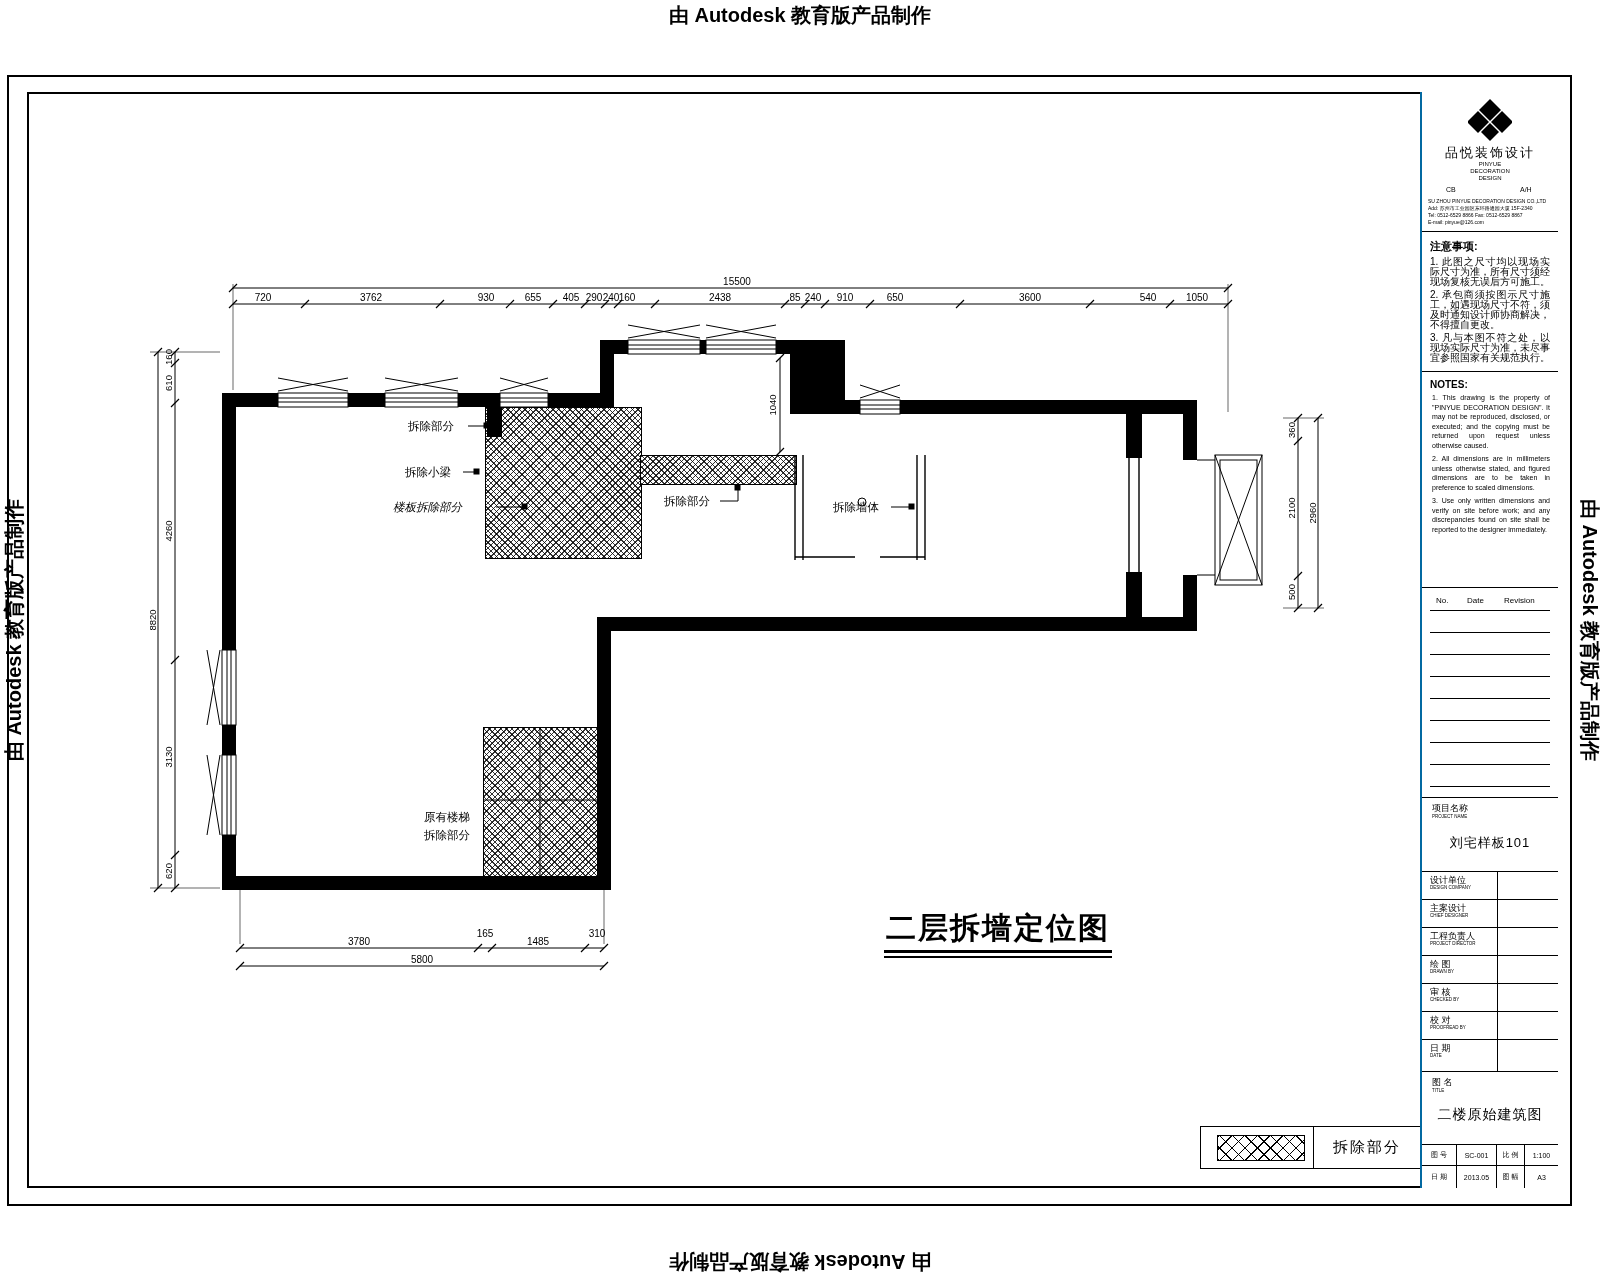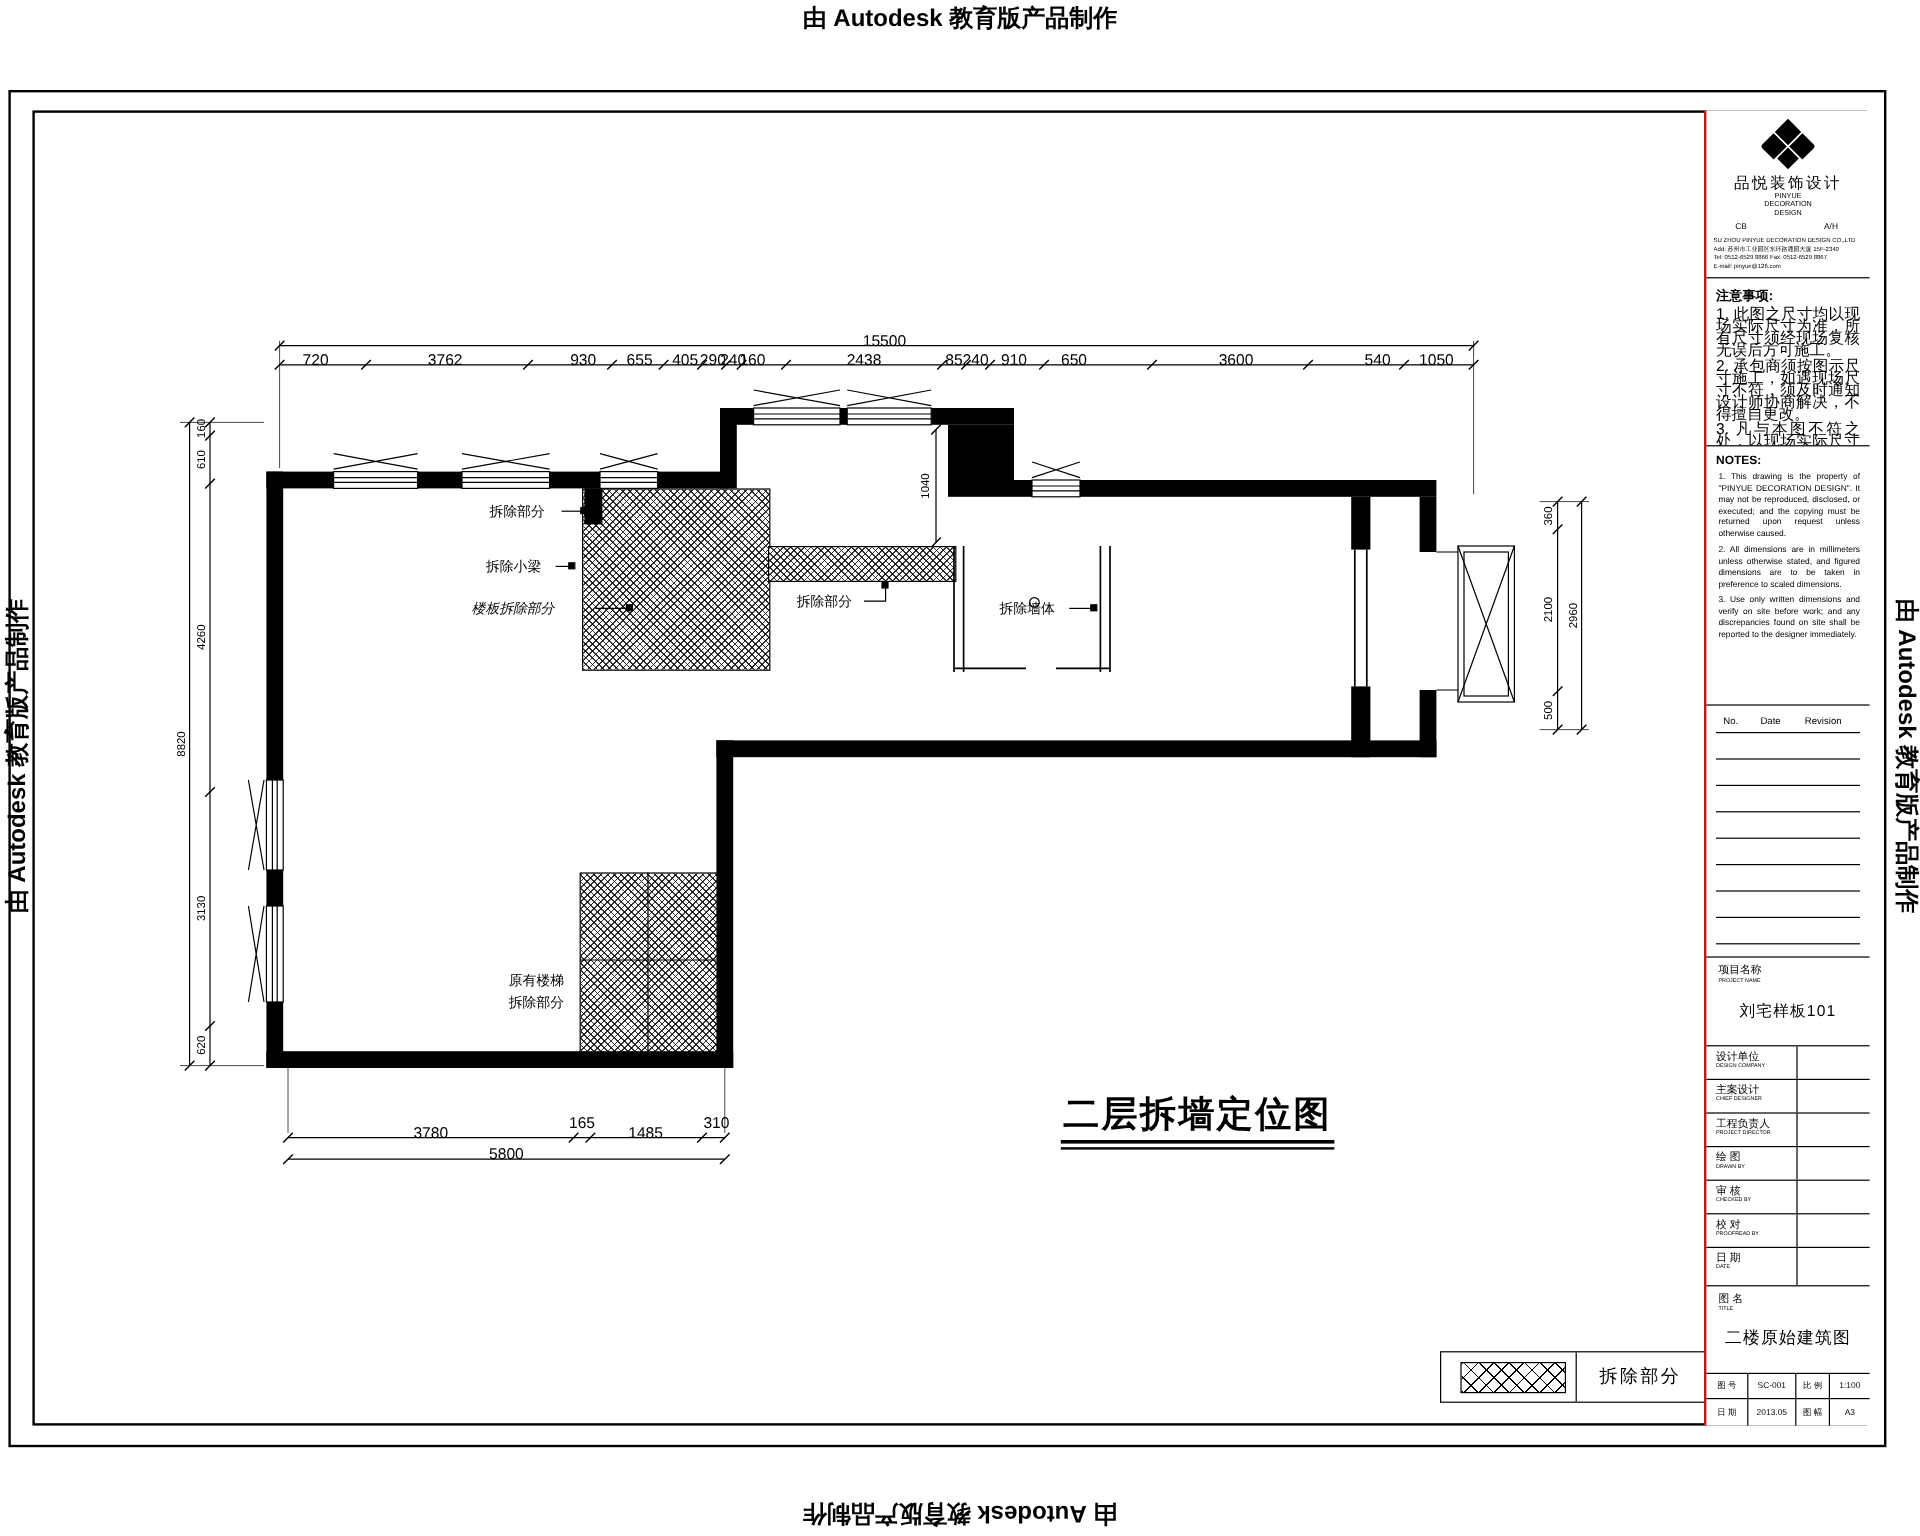--- a/index.html
+++ b/index.html
@@ -6,32 +6,32 @@
   #canvas{position:relative;width:1600px;height:1280px;background:#fff;overflow:hidden;
           font-family:"Liberation Sans",sans-serif;color:#000;}
   .abs{position:absolute;}
   .wall{position:absolute;background:#000;z-index:3;}
   .hatch{position:absolute;z-index:2;border:1px solid #000;background-color:#fdfdfd;
      background-image:repeating-linear-gradient(45deg,rgba(0,0,0,.8) 0 1px,transparent 1px 4px),
                       repeating-linear-gradient(135deg,rgba(0,0,0,.8) 0 1px,transparent 1px 4px);}
   .hatch-lg{background-color:#fff;border:1px solid #000;
      background-image:repeating-linear-gradient(45deg,#000 0 1px,transparent 1px 9px),
                       repeating-linear-gradient(135deg,#000 0 1px,transparent 1px 9px);}
-  .dim{position:absolute;font-size:13px;white-space:nowrap;transform:translateX(-50%);z-index:6;}
+  .dim{position:absolute;font-size:10px;white-space:nowrap;transform:translateX(-50%);z-index:6;}
   .dimv{position:absolute;font-size:9.5px;white-space:nowrap;transform:translate(-50%,-50%) rotate(-90deg);z-index:6;}
   .lbl{position:absolute;font-size:11.5px;white-space:nowrap;z-index:6;}
   .wm{position:absolute;font-size:20px;font-weight:bold;white-space:nowrap;z-index:7;}
   .border-box{position:absolute;border:2px solid #000;z-index:1;}
   #titleblock{position:absolute;left:1420px;top:92px;width:136px;height:1096px;
-      border-left:2px solid #b91c1c;z-index:4;background:#fff;}
+      border-left:2px solid #0369a1;z-index:4;background:#fff;}
   .tb-sec{position:absolute;left:0;width:136px;border-bottom:1px solid #000;box-sizing:border-box;overflow:hidden;}
   .tb-cn{font-size:9px;line-height:10px;}
   .tb-en{font-size:4.5px;line-height:5px;color:#000;}
   .note-h{font-size:11px;font-weight:bold;margin:7px 0 3px 8px;}
-  .note-i{font-size:13px;line-height:10px;margin:2px 8px 3px 8px;text-align:justify;}
+  .note-i{font-size:10px;line-height:10px;margin:2px 8px 3px 8px;text-align:justify;}
   .note-ie{font-size:7px;line-height:9.5px;margin:2px 8px 4px 10px;text-align:justify;}
   .rev-line{position:absolute;left:8px;width:120px;border-top:1px solid #000;}
   .field-row{position:absolute;left:0;width:136px;height:28px;border-bottom:1px solid #000;box-sizing:border-box;}
   .field-lab{position:absolute;left:0;top:0;width:76px;height:100%;border-right:1px solid #000;box-sizing:border-box;padding:3px 0 0 8px;}
   svg{z-index:5;}
   .mt-cell{position:absolute;top:0;height:100%;border-left:1px solid #000;box-sizing:border-box;
            display:flex;align-items:center;justify-content:center;font-size:7px;}
 </style>
 </head>
 <body>

